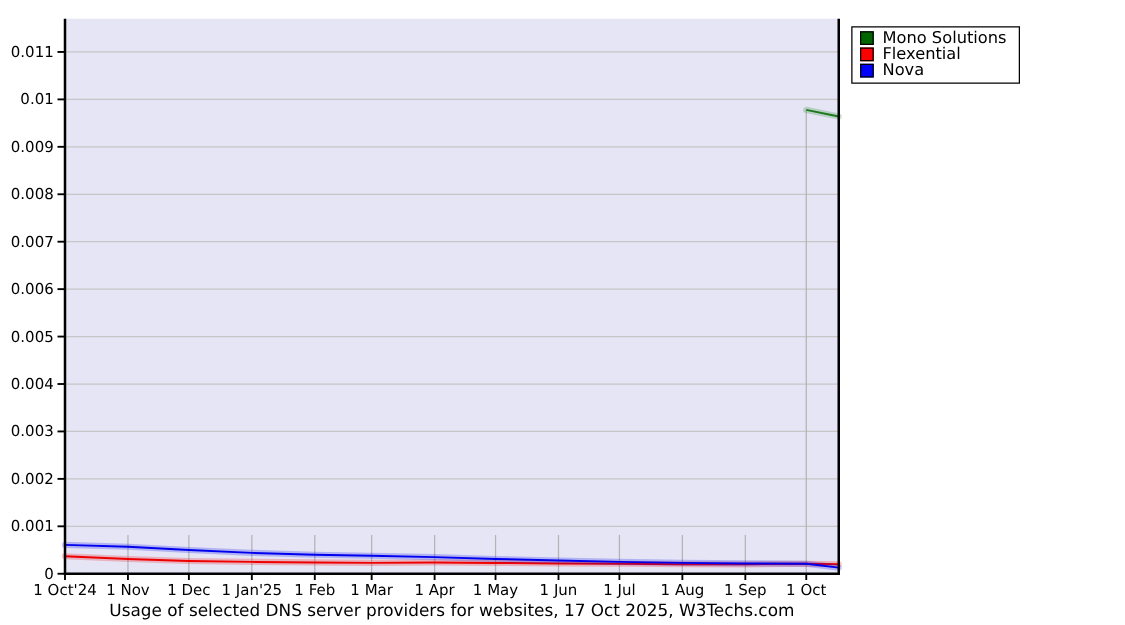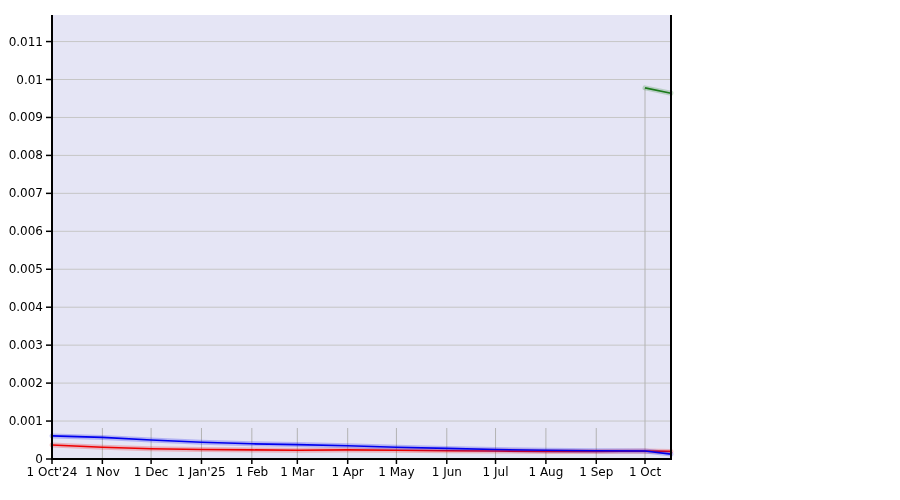--- a/index.html
+++ b/index.html
@@ -135,14 +135,29 @@
       <polyline points="645.0,87.9 671.0,93.2" fill="none" stroke="#1a7a1a" stroke-width="1.6" stroke-linejoin="round"></polyline>
       <polyline points="52.0,445.0 102.4,447.2 151.1,448.8 201.5,449.5 251.8,449.9 297.3,450.3 347.7,449.9 396.4,450.3 446.8,450.7 495.5,451.0 545.9,451.4 596.3,451.4 645.0,451.0 671.0,451.4" fill="none" stroke="#ee0000" stroke-width="5" stroke-opacity="0.22" stroke-linejoin="round" stroke-linecap="round"></polyline>
       <polyline points="52.0,445.0 102.4,447.2 151.1,448.8 201.5,449.5 251.8,449.9 297.3,450.3 347.7,449.9 396.4,450.3 446.8,450.7 495.5,451.0 545.9,451.4 596.3,451.4 645.0,451.0 671.0,451.4" fill="none" stroke="#ee0000" stroke-width="1.6" stroke-linejoin="round"></polyline>
       <polyline points="52.0,435.9 102.4,437.4 151.1,440.0 201.5,442.3 251.8,443.8 297.3,444.6 347.7,445.7 396.4,447.2 446.8,448.4 495.5,449.5 545.9,450.3 596.3,450.7 645.0,451.0 671.0,454.1" fill="none" stroke="#0000ee" stroke-width="5" stroke-opacity="0.22" stroke-linejoin="round" stroke-linecap="round"></polyline>
       <polyline points="52.0,435.9 102.4,437.4 151.1,440.0 201.5,442.3 251.8,443.8 297.3,444.6 347.7,445.7 396.4,447.2 446.8,448.4 495.5,449.5 545.9,450.3 596.3,450.7 645.0,451.0 671.0,454.1" fill="none" stroke="#0000ee" stroke-width="1.6" stroke-linejoin="round"></polyline>
       <line x1="52" y1="15" x2="52" y2="460" stroke="#000000" stroke-width="2"></line>
       <line x1="51" y1="459" x2="672" y2="459" stroke="#000000" stroke-width="2"></line>
       <line x1="671" y1="15" x2="671" y2="460" stroke="#000000" stroke-width="2"></line>
     </svg>
 
+  <div class="legend" id="legend">
+      <div class="legend-row">
+        <span class="legend-swatch" style="background: rgb(0, 100, 0);"></span>
+        <span class="legend-label">Mono Solutions</span>
+      </div>
+      <div class="legend-row">
+        <span class="legend-swatch" style="background: rgb(255, 0, 0);"></span>
+        <span class="legend-label">Flexential</span>
+      </div>
+      <div class="legend-row">
+        <span class="legend-swatch" style="background: rgb(0, 0, 255);"></span>
+        <span class="legend-label">Nova</span>
+      </div>
+    </div>
 
+  <div class="chart-title">Usage of selected DNS server providers for websites, 17 Oct 2025, W3Techs.com</div>
 </div>
 
 </body></html>

